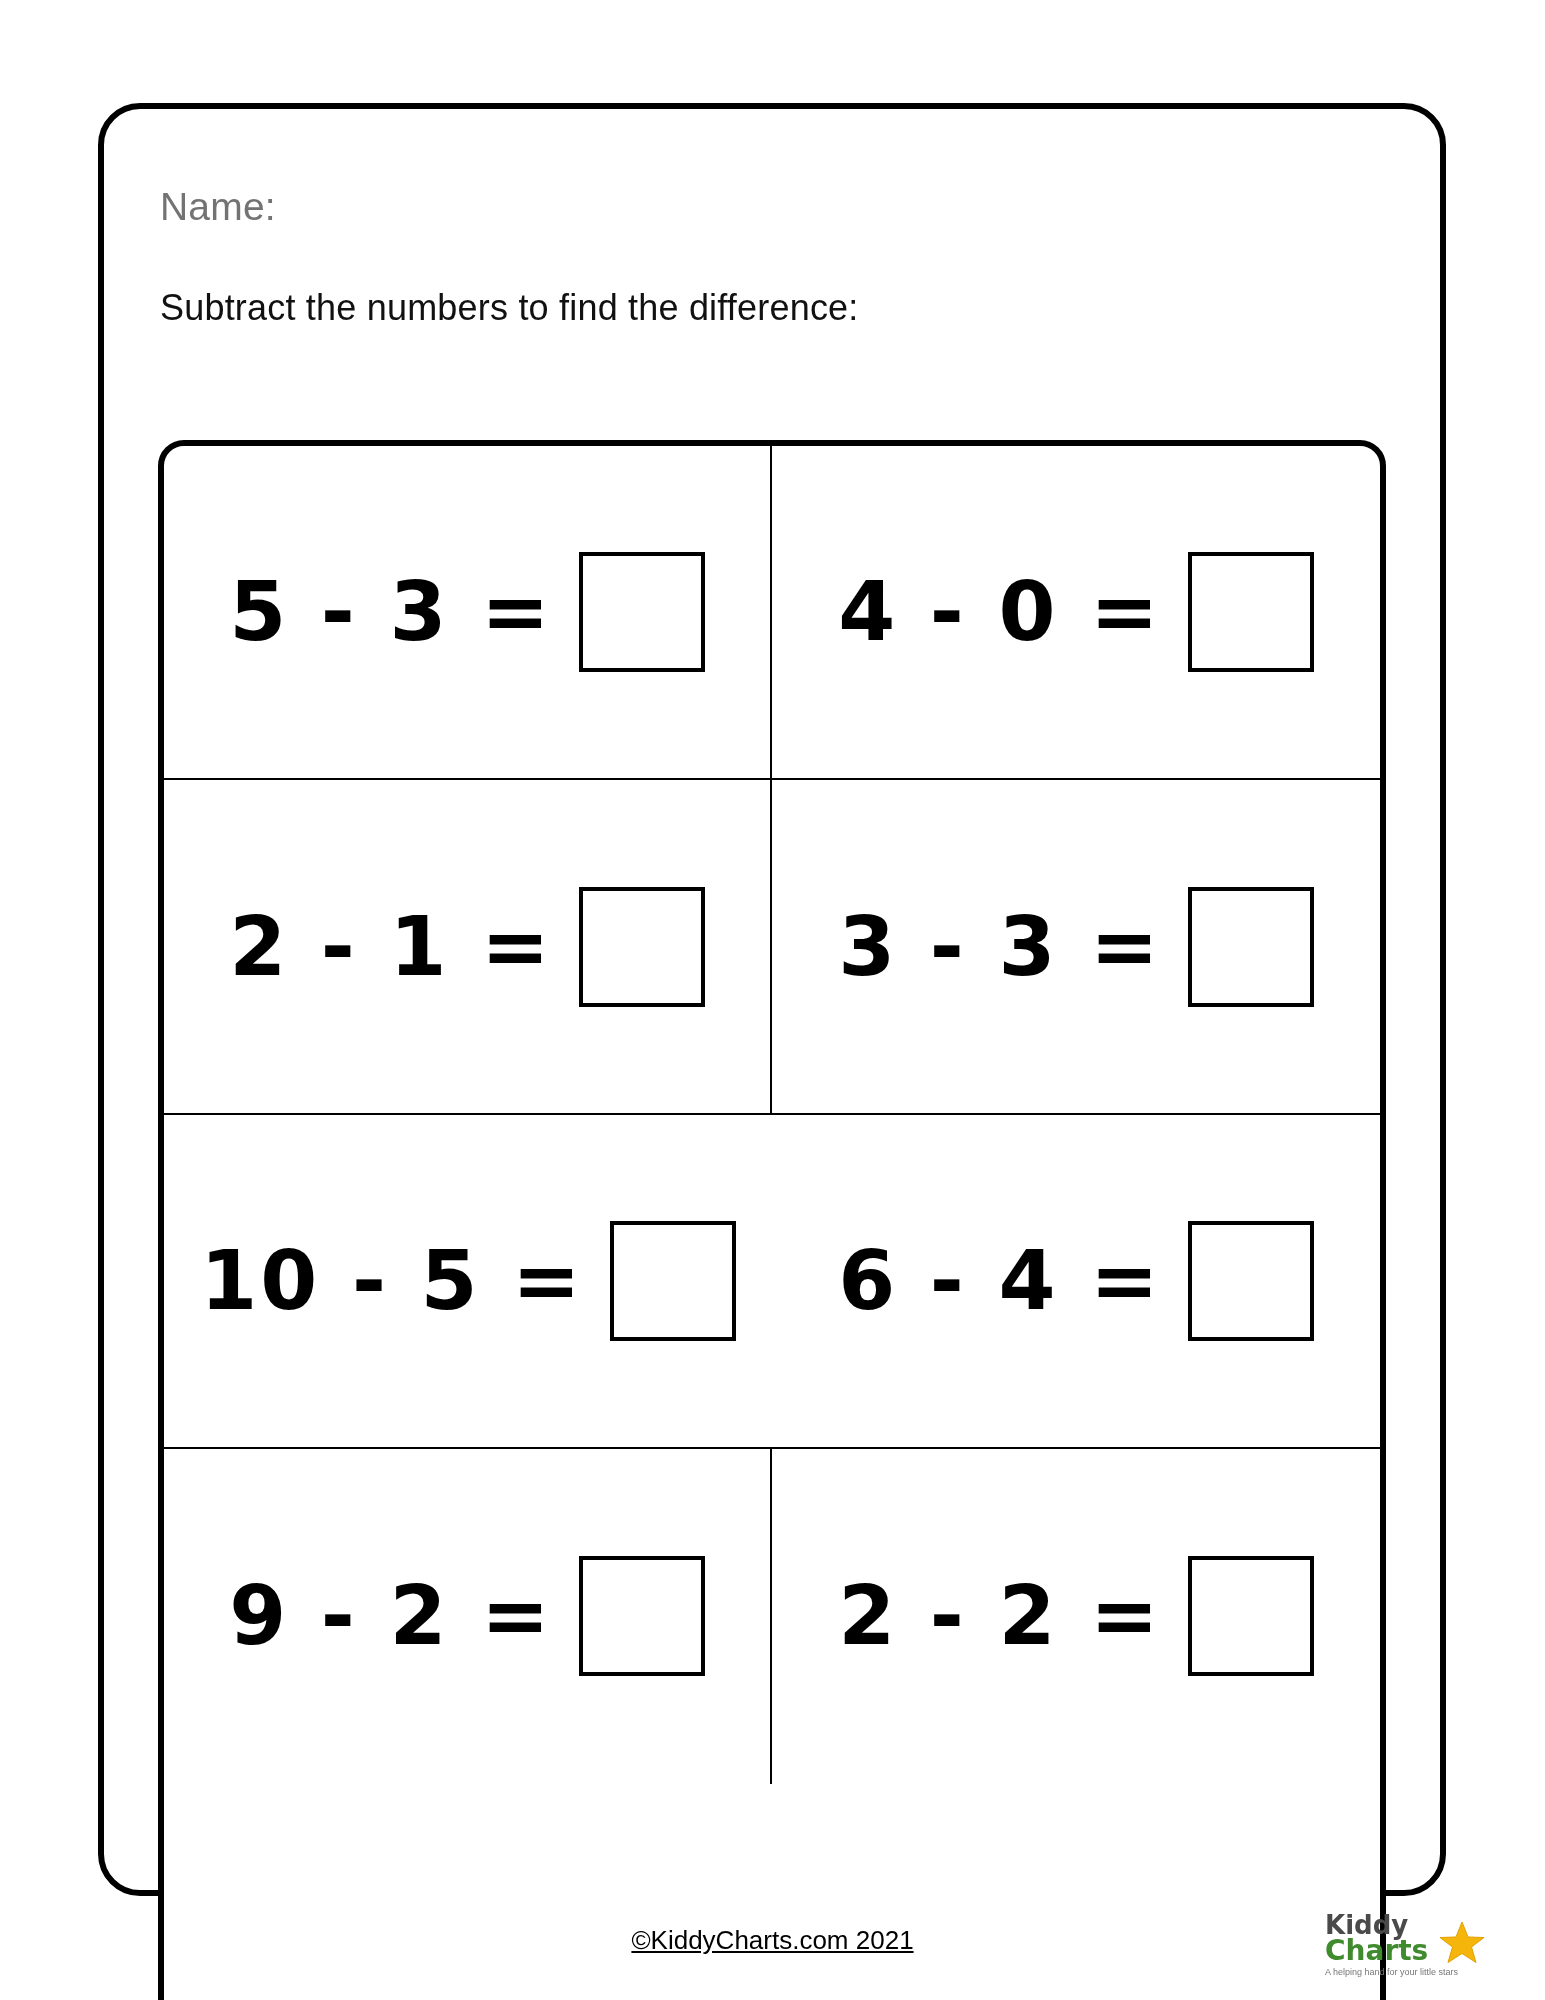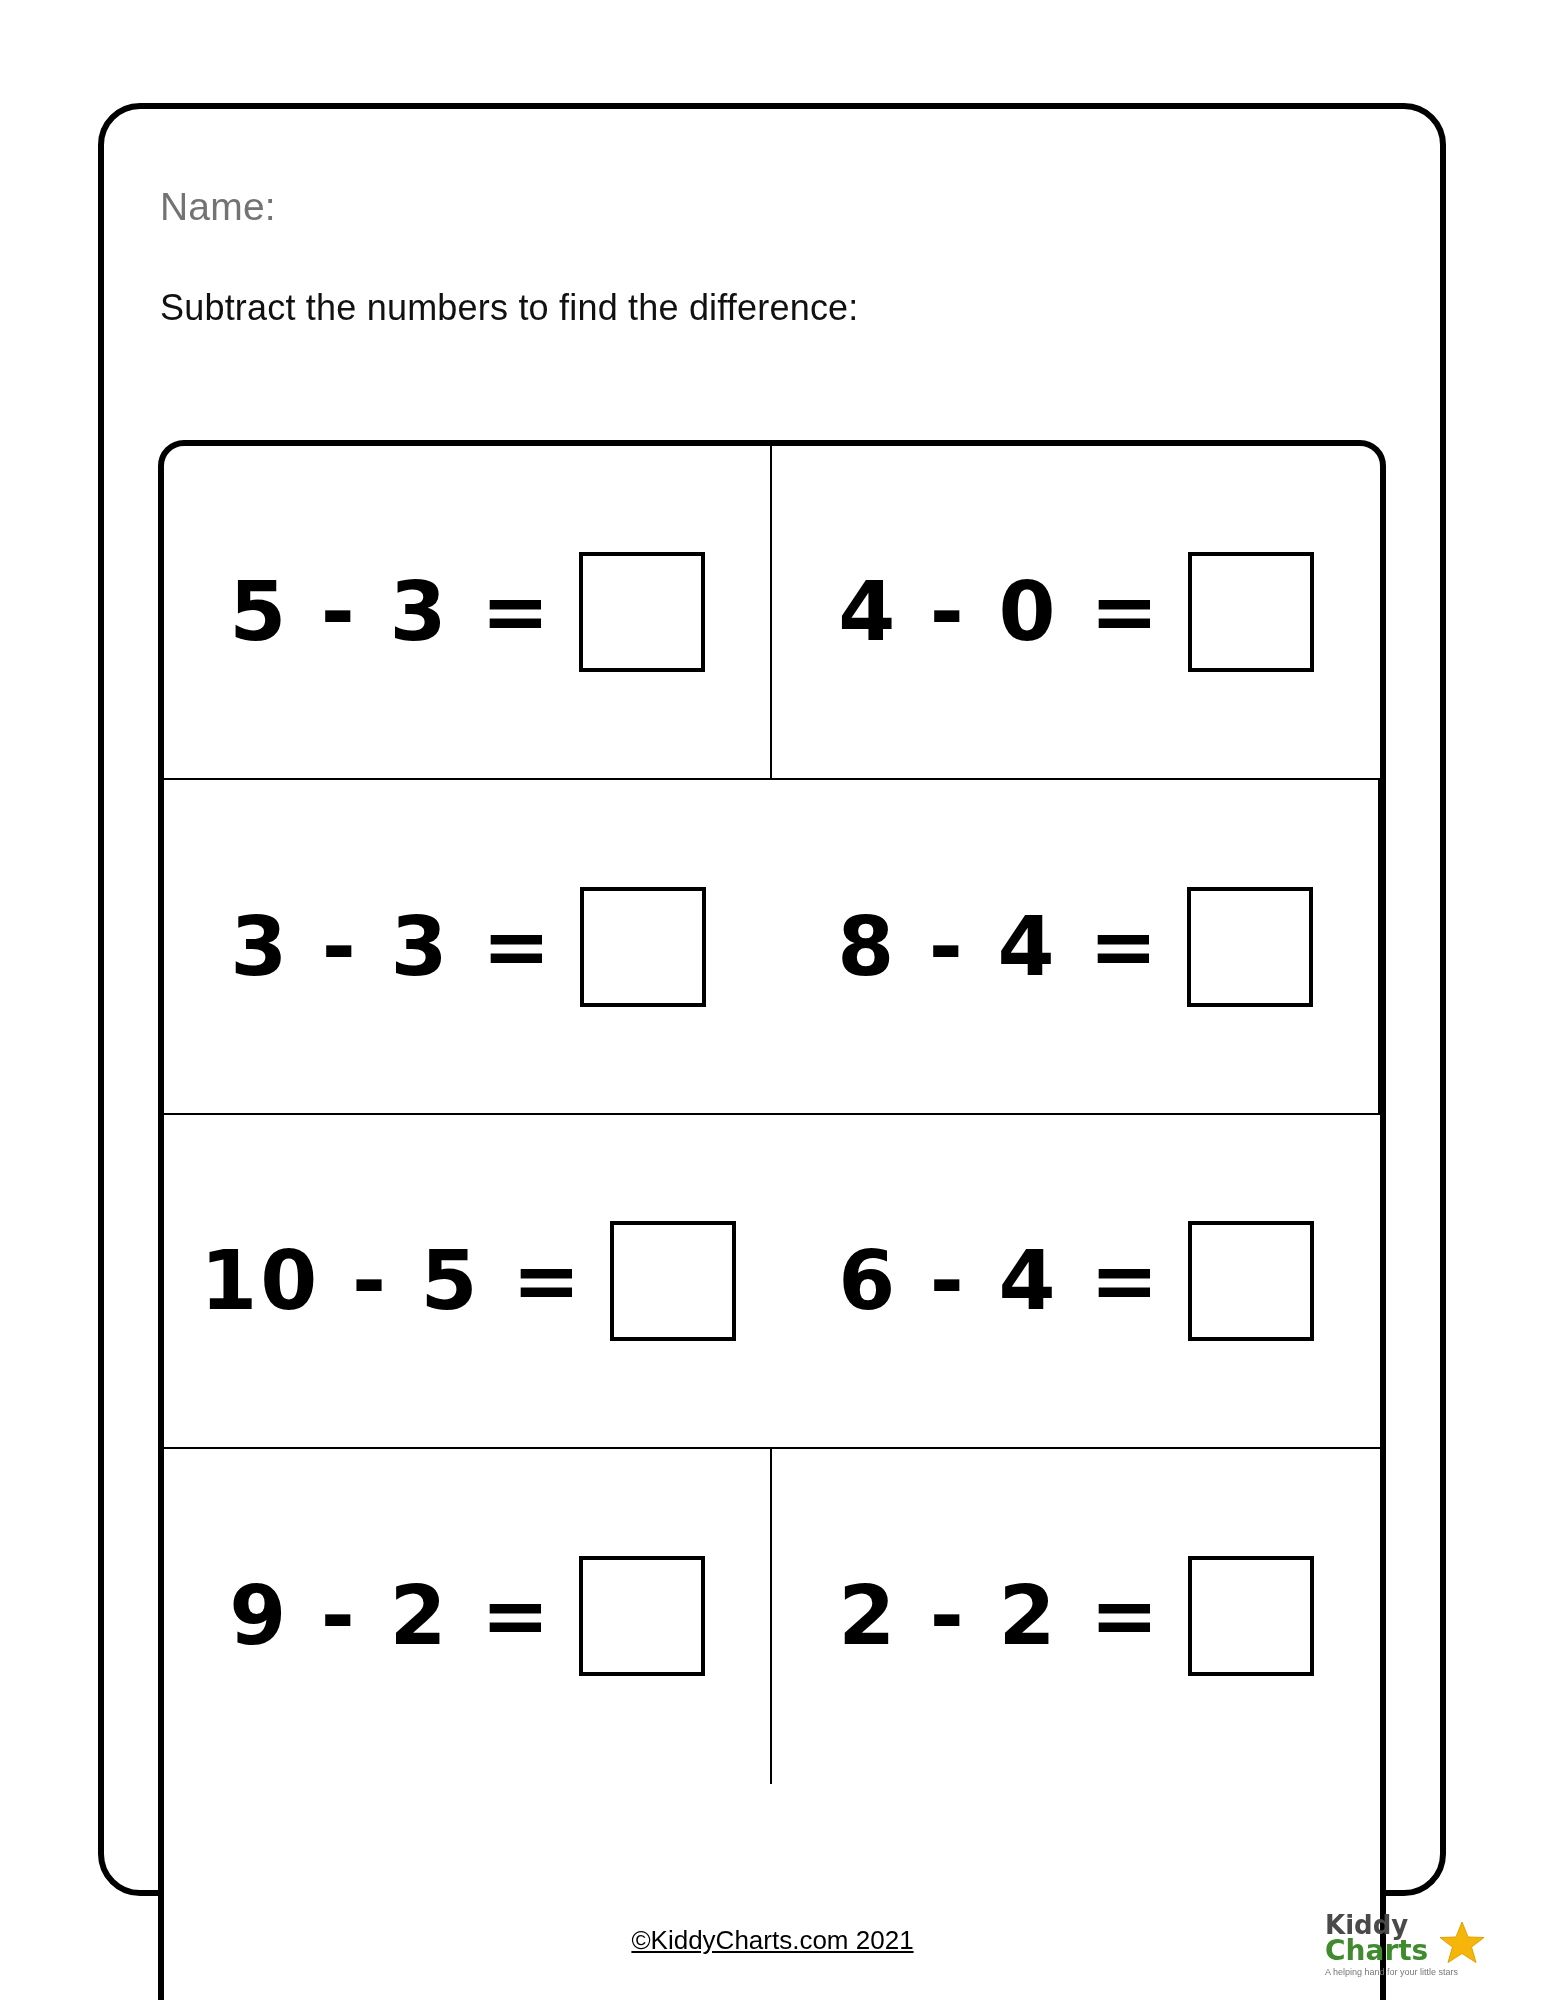--- a/index.html
+++ b/index.html
@@ -197,34 +197,34 @@
         </div>
       </div>
 
       <div class="cell col-right">
         <div class="expr">
           <div class="expr-text">4 - 0 =</div>
           <div class="answer-box"></div>
         </div>
       </div>
 
+      <div class="cell">
+        <div class="expr">
+          <div class="expr-text">2 - 1 =</div>
+          <div class="answer-box"></div>
+        </div>
+      </div>
 
       <div class="cell col-right">
         <div class="expr">
           <div class="expr-text">3 - 3 =</div>
           <div class="answer-box"></div>
         </div>
       </div>
 
-      <div class="cell">
-        <div class="expr">
-          <div class="expr-text">8 - 4 =</div>
-          <div class="answer-box"></div>
-        </div>
-      </div>
 
       <div class="cell col-right">
         <div class="expr">
           <div class="expr-text">10 - 5 =</div>
           <div class="answer-box"></div>
         </div>
       </div>
 
 
       <div class="cell col-right">

